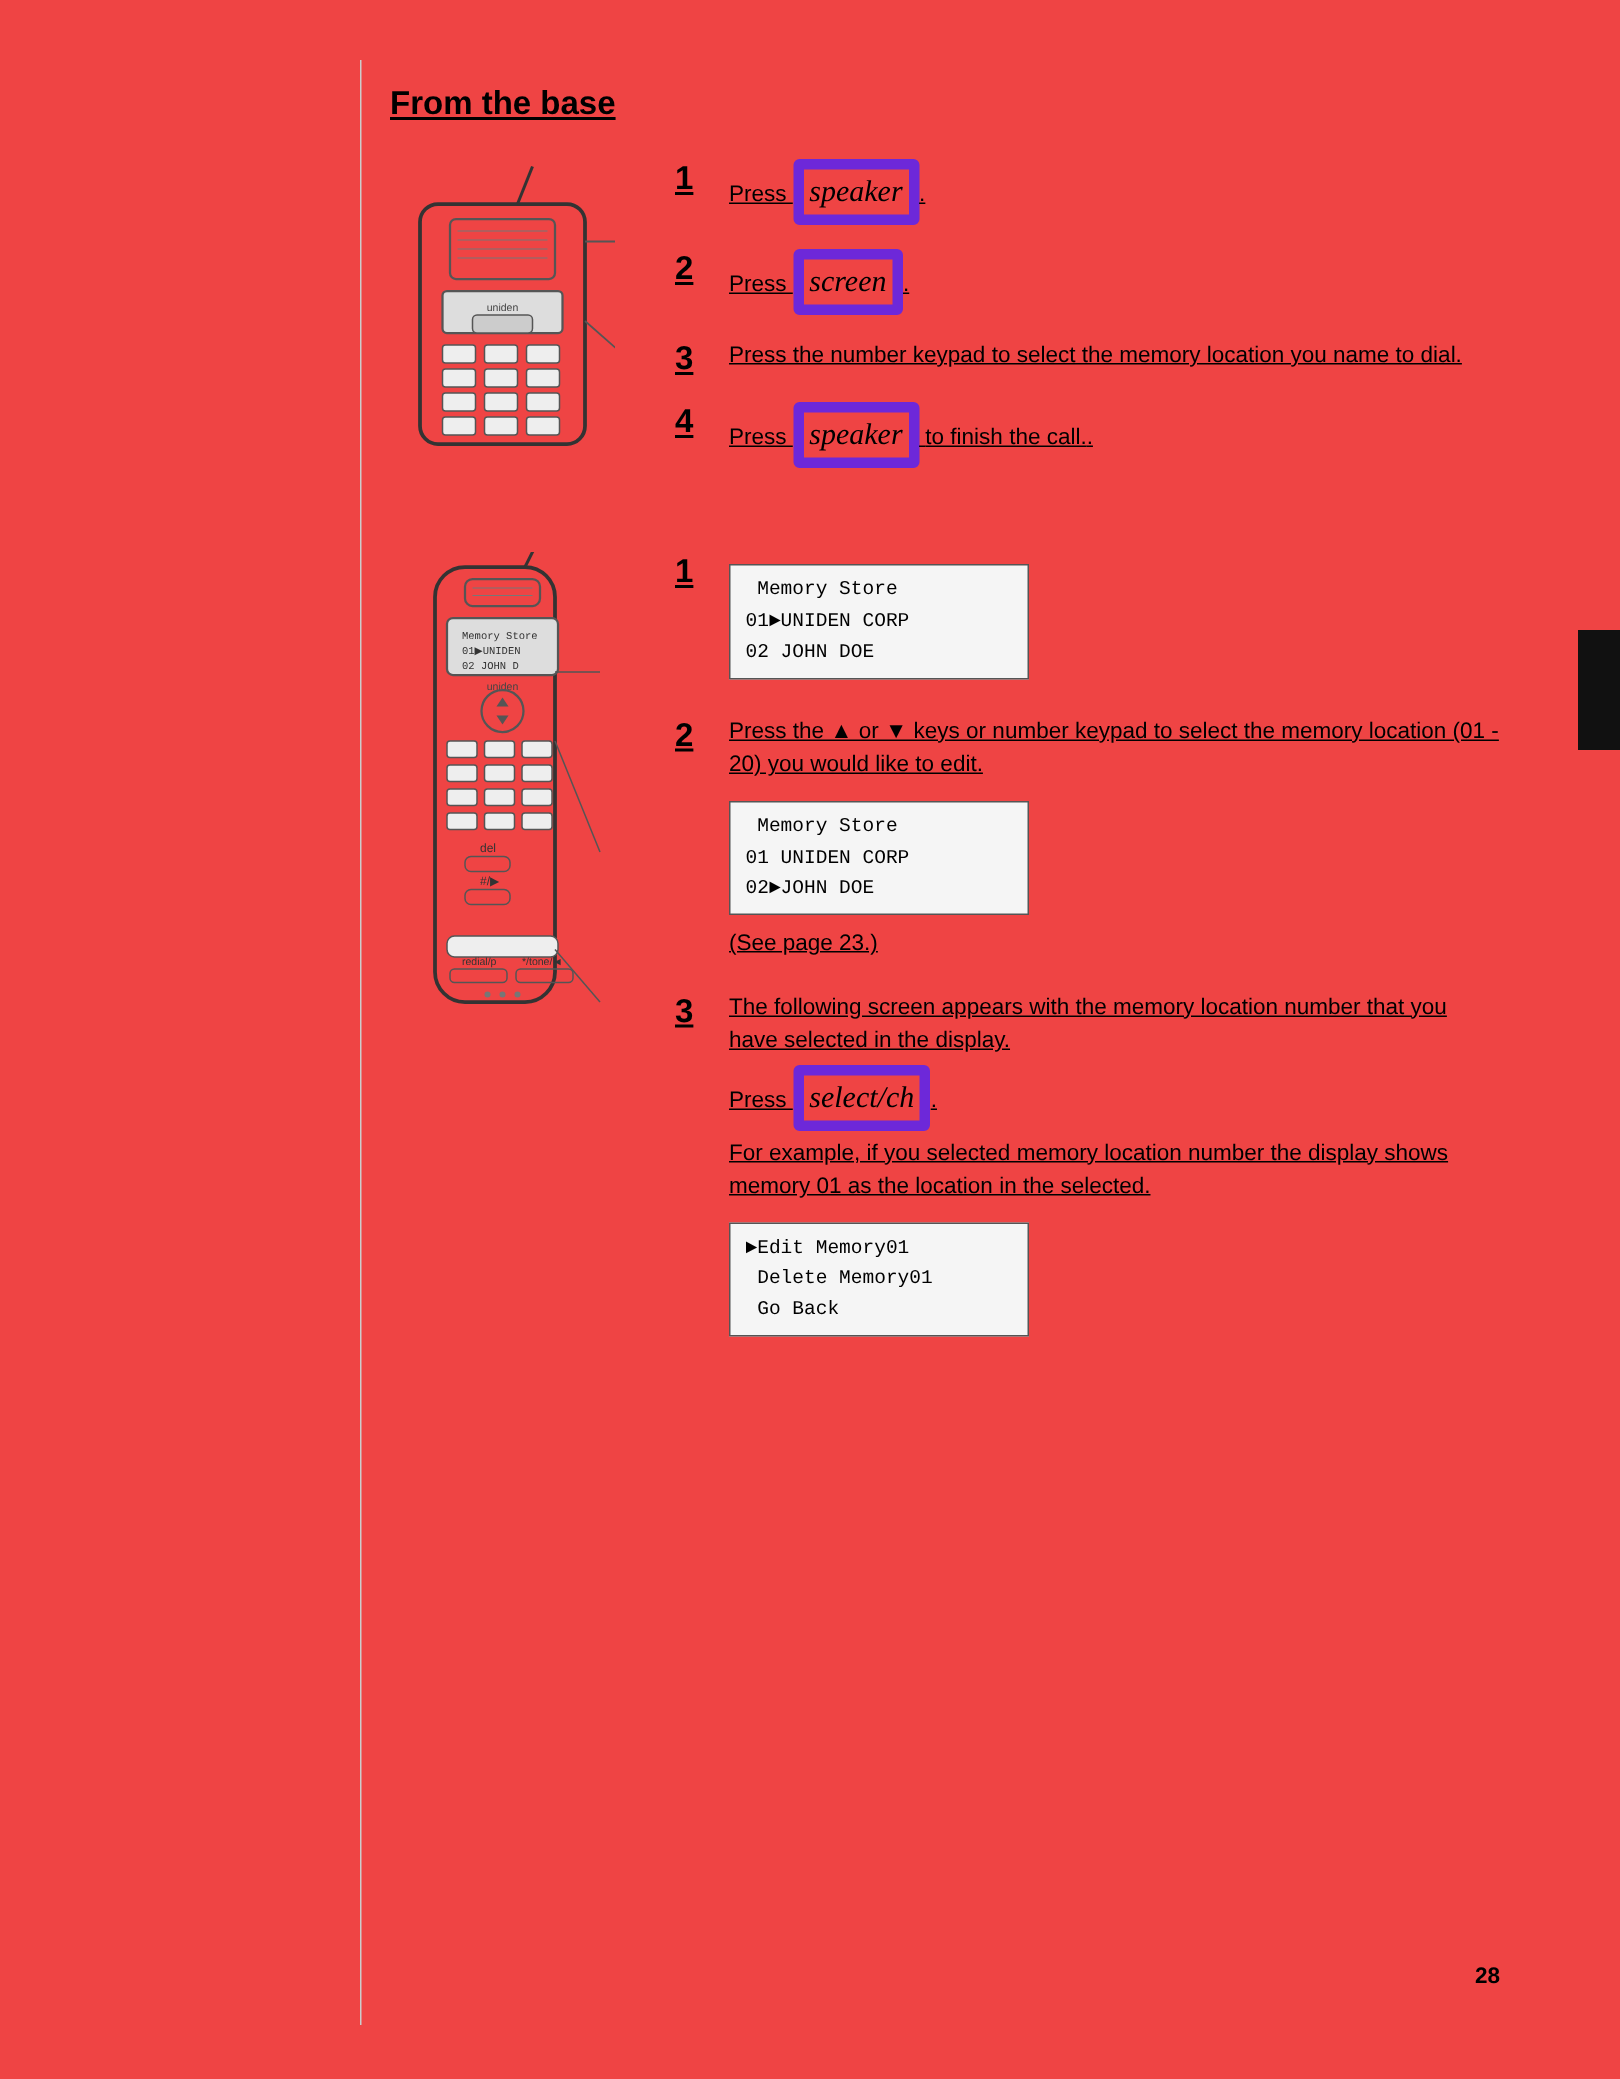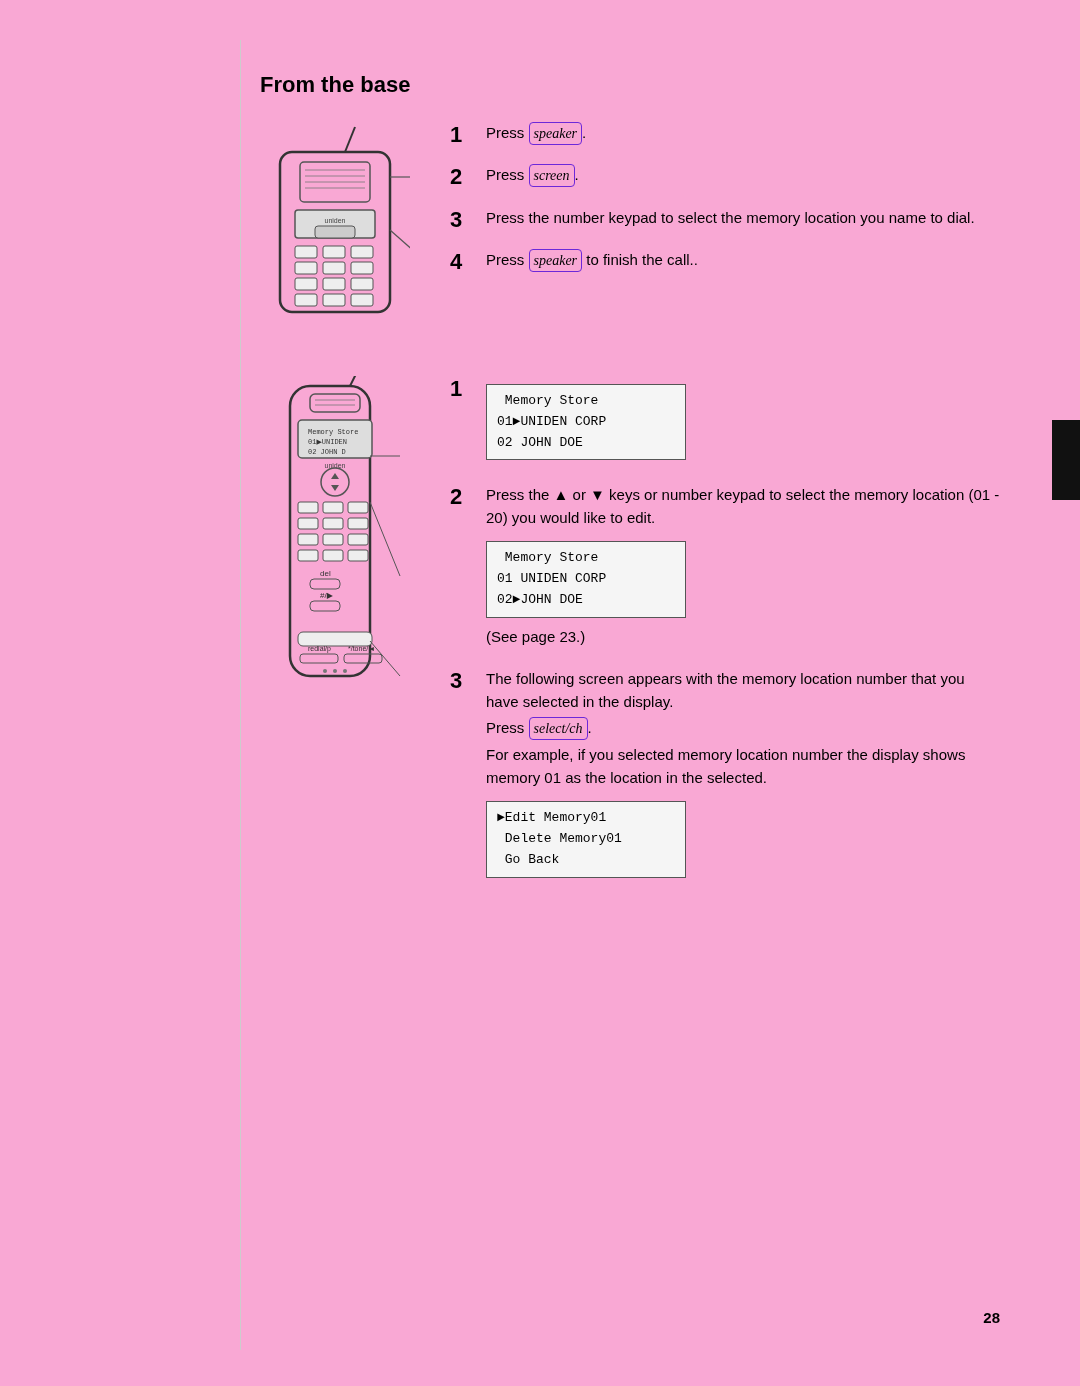--- a/index.html
+++ b/index.html
@@ -7,23 +7,24 @@
       background: #fff;
       font-family: Arial, sans-serif;
       width: 1080px;
       min-height: 1386px;
       position: relative;
       overflow: hidden;
     }
     .page {
       width: 1080px;
       min-height: 1386px;
-      background: #f9a8d4;
+      background: #ef4444;
       position: relative;
-      padding: 72px 80px 60px 260px;
+      padding: 56px 80px 60px 260px;
+      text-decoration: underline;
     }
     
     .right-tab {
       position: absolute;
       right: 0;
       top: 420px;
       width: 28px;
       height: 80px;
       background: #111;
     }
@@ -68,25 +69,25 @@
       font-weight: bold;
       min-width: 28px;
       line-height: 1.2;
     }
     .step-text {
       font-size: 15px;
       line-height: 1.5;
     }
     .key-label {
       display: inline-block;
-      border: 1px solid #6d28d9;
+      border: 7px solid #6d28d9;
       border-radius: 4px;
       padding: 0 4px;
       font-style: italic;
-      font-size: 14px;
+      font-size: 20px;
       font-family: 'Times New Roman', serif;
     }
     
     .section-editing {
       margin-top: 10px;
     }
     .editing-title {
       background: #111;
       color: #fff;
       font-size: 19px;

